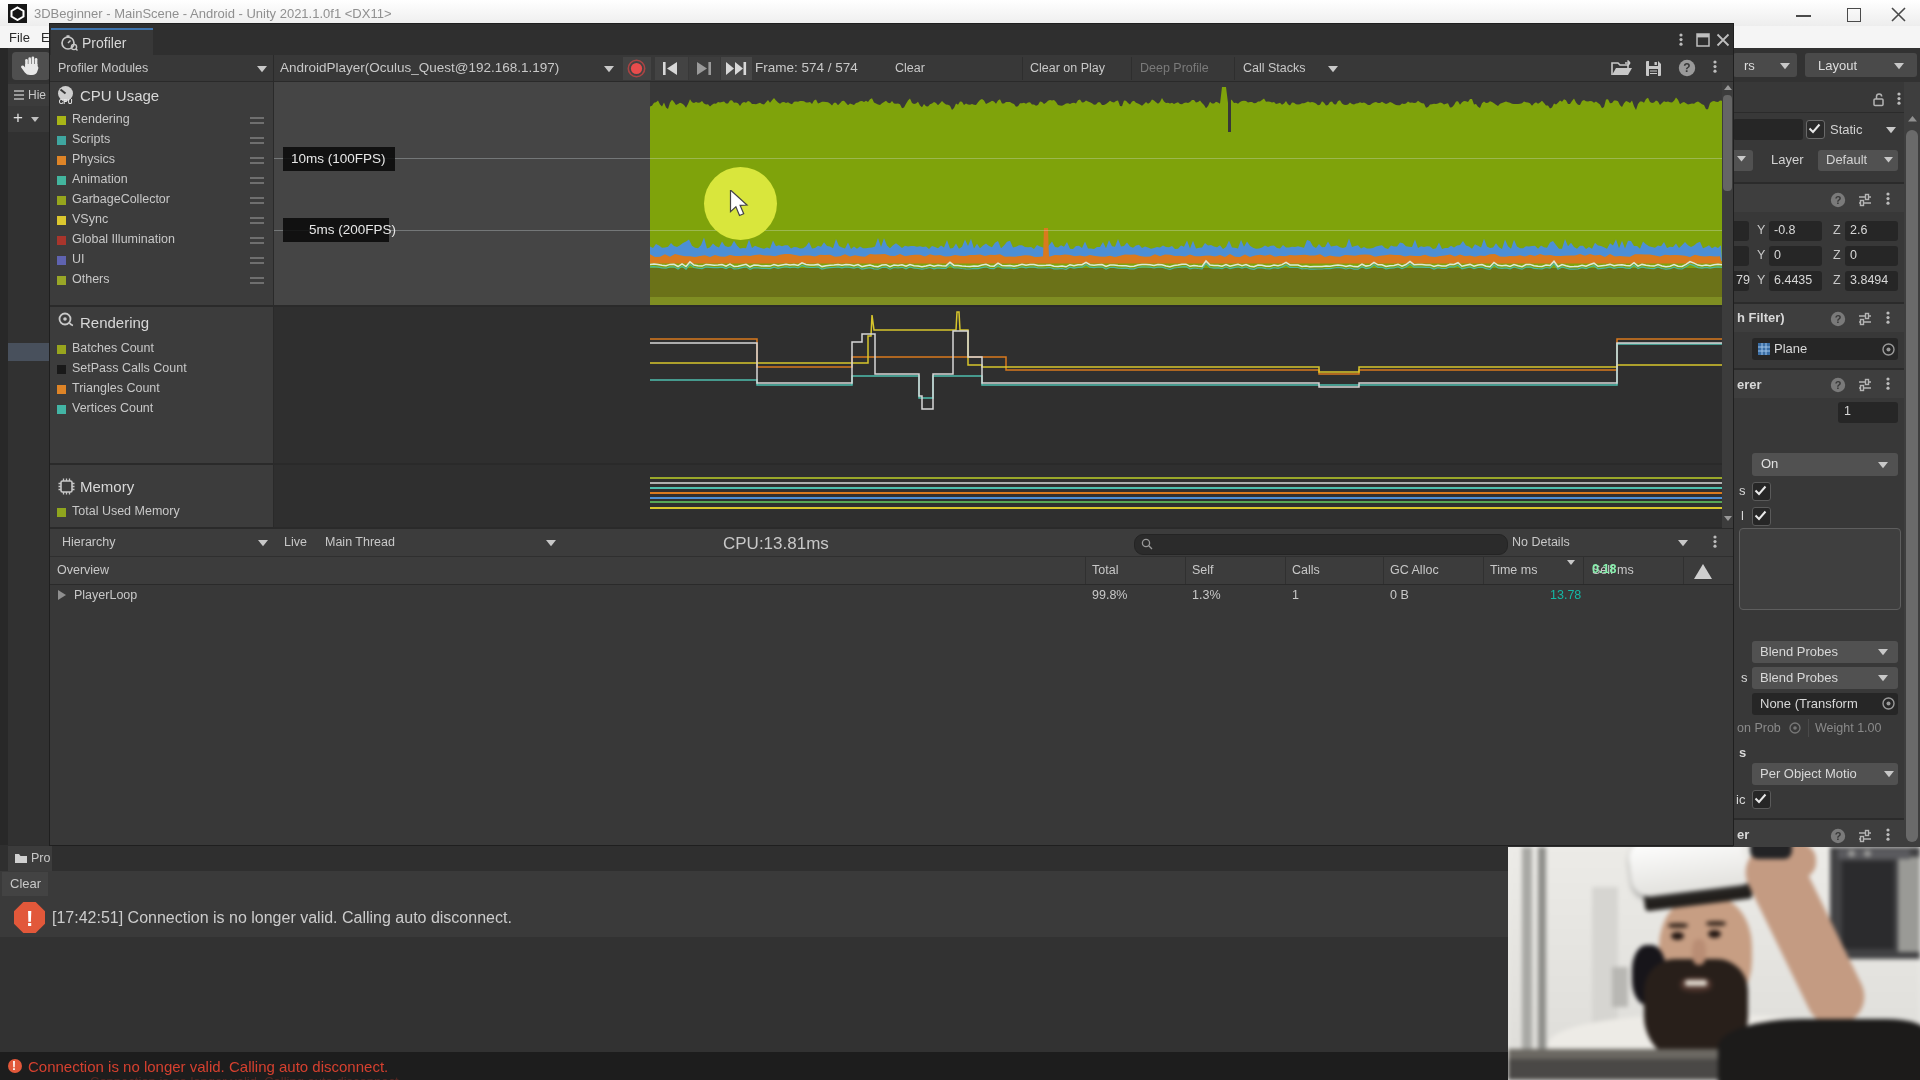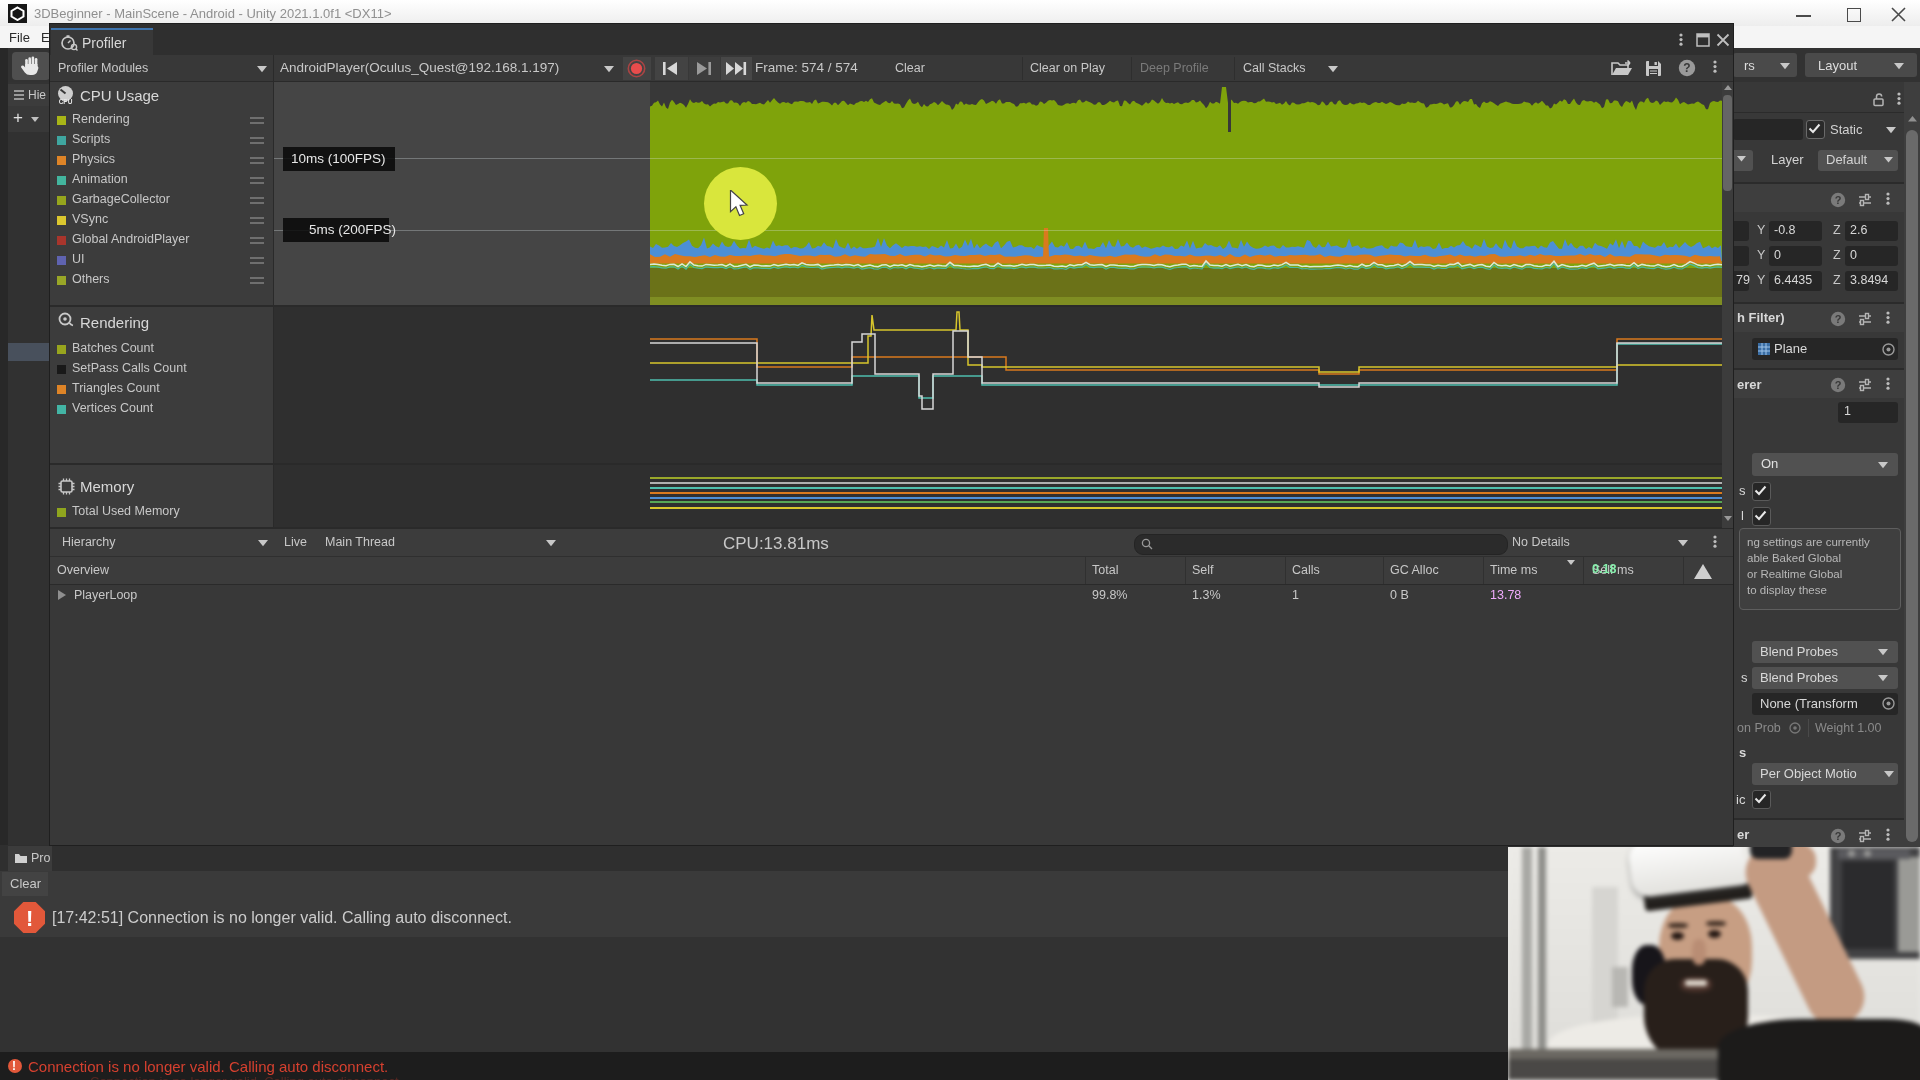--- a/index.html
+++ b/index.html
@@ -201,21 +201,20 @@
     </svg>
 <div class="a" style="left:1741px;top:508px;font-size:13px;color:#d8d8d8;white-space:nowrap;">l</div>
 <div class="a" style="left:1752px;top:507px;width:17px;height:17px;background:#262626;border:1px solid #5a5a5a;border-radius:3px"></div>
 <svg class="a" style="left:1754px;top:510px" width="13" height="11">
       <path d="M1.5 5.5 L5 9 L11.5 1.5" stroke="#e8e8e8" stroke-width="2" fill="none"></path>
     </svg>
 <svg class="a" style="left:1721px;top:511px" width="10" height="10">
       <polygon points="0,0 10,0 5.0,6.2" fill="#c0c0c0"></polygon>
     </svg>
 <div class="a" style="left:1739px;top:528px;width:160px;height:80px;background:#3f3f3f;border:1px solid #5e5e5e;border-radius:4px"></div>
-<div class="a" style="left:1747px;top:534px;font-size:11.5px;color:#b8b8b8;white-space:nowrap;line-height:16px;white-space:normal;width:150px">ng settings are currently<br>able Baked Global<br>or Realtime Global<br>to display these</div>
 <div class="a" style="left:1752px;top:641px;width:146px;height:22px;background:#515151;border-radius:3px"></div>
 <div class="a" style="left:1760px;top:644px;font-size:13px;color:#d8d8d8;white-space:nowrap;">Blend Probes</div>
 <svg class="a" style="left:1878px;top:649px" width="10" height="10">
       <polygon points="0,0 10,0 5.0,6.2" fill="#c8c8c8"></polygon>
     </svg>
 <div class="a" style="left:1741px;top:670px;font-size:13px;color:#d8d8d8;white-space:nowrap;">s</div>
 <div class="a" style="left:1752px;top:667px;width:146px;height:22px;background:#515151;border-radius:3px"></div>
 <div class="a" style="left:1760px;top:670px;font-size:13px;color:#d8d8d8;white-space:nowrap;">Blend Probes</div>
 <svg class="a" style="left:1878px;top:675px" width="10" height="10">
       <polygon points="0,0 10,0 5.0,6.2" fill="#c8c8c8"></polygon>
@@ -386,21 +385,21 @@
 <div class="a" style="left:250px;top:182px;width:14px;height:2px;background:#6f6f6f"></div>
 <div class="a" style="left:57px;top:196px;width:9px;height:9px;background:#96a51d"></div>
 <div class="a" style="left:72px;top:192px;font-size:12.5px;color:#c8c8c8;white-space:nowrap;">GarbageCollector</div>
 <div class="a" style="left:250px;top:197px;width:14px;height:2px;background:#6f6f6f"></div>
 <div class="a" style="left:250px;top:202px;width:14px;height:2px;background:#6f6f6f"></div>
 <div class="a" style="left:57px;top:216px;width:9px;height:9px;background:#dbc72f"></div>
 <div class="a" style="left:72px;top:212px;font-size:12.5px;color:#c8c8c8;white-space:nowrap;text-align:right;">VSync</div>
 <div class="a" style="left:250px;top:217px;width:14px;height:2px;background:#6f6f6f"></div>
 <div class="a" style="left:250px;top:222px;width:14px;height:2px;background:#6f6f6f"></div>
 <div class="a" style="left:57px;top:236px;width:9px;height:9px;background:#a8352c"></div>
-<div class="a" style="left:72px;top:232px;font-size:12.5px;color:#c8c8c8;white-space:nowrap;">Global AndroidPlayer</div>
+<div class="a" style="left:72px;top:232px;font-size:12.5px;color:#c8c8c8;white-space:nowrap;">Global Illumination</div>
 <div class="a" style="left:250px;top:237px;width:14px;height:2px;background:#6f6f6f"></div>
 <div class="a" style="left:250px;top:242px;width:14px;height:2px;background:#6f6f6f"></div>
 <div class="a" style="left:57px;top:256px;width:9px;height:9px;background:#5f63b0"></div>
 <div class="a" style="left:72px;top:252px;font-size:12.5px;color:#c8c8c8;white-space:nowrap;">UI</div>
 <div class="a" style="left:250px;top:257px;width:14px;height:2px;background:#6f6f6f"></div>
 <div class="a" style="left:250px;top:262px;width:14px;height:2px;background:#6f6f6f"></div>
 <div class="a" style="left:57px;top:276px;width:9px;height:9px;background:#99a627"></div>
 <div class="a" style="left:72px;top:272px;font-size:12.5px;color:#c8c8c8;white-space:nowrap;">Others</div>
 <div class="a" style="left:250px;top:277px;width:14px;height:2px;background:#6f6f6f"></div>
 <div class="a" style="left:250px;top:282px;width:14px;height:2px;background:#6f6f6f"></div>
@@ -519,21 +518,21 @@
     </svg>
 <div class="a" style="left:50px;top:585px;width:1683px;height:260px;background:#383838"></div>
 <svg class="a" style="left:58px;top:590px" width="10" height="10">
       <polygon points="0,0 0,10 8.0,5.0" fill="#8f8f8f"></polygon>
     </svg>
 <div class="a" style="left:74px;top:588px;font-size:12.5px;color:#c8c8c8;white-space:nowrap;">PlayerLoop</div>
 <div class="a" style="left:1092px;top:588px;font-size:12.5px;color:#c8c8c8;white-space:nowrap;">99.8%</div>
 <div class="a" style="left:1192px;top:588px;font-size:12.5px;color:#c8c8c8;white-space:nowrap;">1.3%</div>
 <div class="a" style="left:1292px;top:588px;font-size:12.5px;color:#c8c8c8;white-space:nowrap;">1</div>
 <div class="a" style="left:1390px;top:588px;font-size:12.5px;color:#c8c8c8;white-space:nowrap;">0 B</div>
-<div class="a" style="left:1490px;top:588px;font-size:12.5px;color:#f0abfc;white-space:nowrap;">13.78</div>
+<div class="a" style="left:1550px;top:588px;font-size:12.5px;color:#14b8a6;white-space:nowrap;">13.78</div>
 <div class="a" style="left:1592px;top:562px;font-size:12.5px;color:#86efac;white-space:nowrap;font-weight:bold;">0.18</div>
 <div class="a" style="left:1508px;top:847px;width:412px;height:233px;overflow:hidden;background:#e9e9e7">
 <div style="position:absolute;inset:0;filter:blur(2px)">
 <div style="position:absolute;left:0px;top:0px;width:412px;height:233px;background:linear-gradient(180deg,#ecebe7,#dddcd8)"></div>
 <div style="position:absolute;left:14px;top:0px;width:10px;height:233px;background:#a8a8a4"></div>
 <div style="position:absolute;left:30px;top:0px;width:8px;height:233px;background:#8e8e8a"></div>
 <div style="position:absolute;left:84px;top:40px;width:26px;height:160px;background:#d6d5d1"></div>
 <div style="position:absolute;left:104px;top:120px;width:16px;height:40px;background:#b8b7b3"></div>
 <div style="position:absolute;left:322px;top:0px;width:90px;height:112px;background:#424244"></div>
 <div style="position:absolute;left:334px;top:14px;width:52px;height:88px;background:#2b2b2d"></div>

